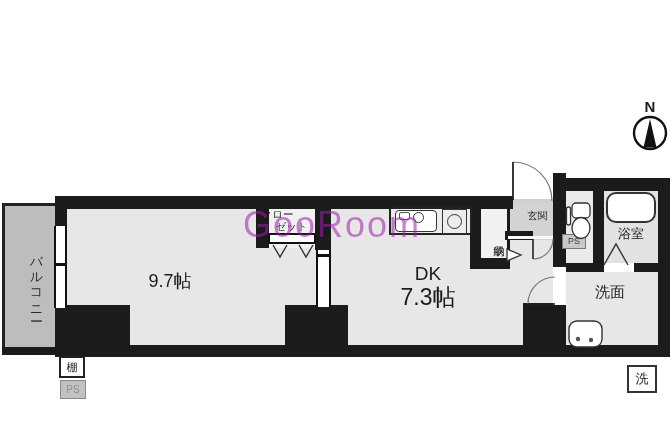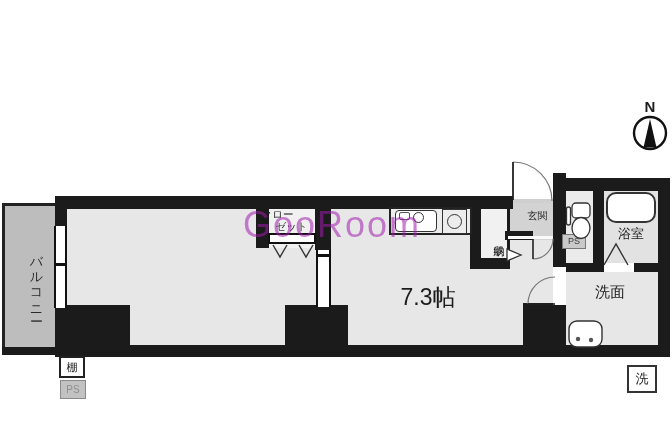--- a/index.html
+++ b/index.html
@@ -126,24 +126,26 @@
     </g>
 
     <g>
       <circle cx="650" cy="133" r="16" fill="#ffffff" stroke="#111" stroke-width="2.4"></circle>
       <polygon points="650,119 656.5,147.5 643.5,147.5" fill="#111"></polygon>
     </g>
   </svg>
 
   <div class="lbl vert" style="left:17px;top:232px;width:26px;height:100px;font-size:13px;letter-spacing:2px;color:#2a2a2a;z-index:40;">バルコニー</div>
 
+  <div class="lbl" style="left:110px;top:271px;width:120px;height:22px;font-size:18px;z-index:40;">9.7帖</div>
 
   <div class="lbl" style="left:253px;top:209px;width:49px;height:12px;font-size:10.5px;z-index:40;">クロー</div>
   <div class="lbl" style="left:267px;top:221px;width:49px;height:12px;font-size:10.5px;z-index:40;">ゼット</div>
 
+  <div class="lbl" style="left:368px;top:263px;width:120px;height:22px;font-size:19px;z-index:40;">DK</div>
   <div class="lbl" style="left:368px;top:285px;width:120px;height:22px;font-size:23px;z-index:40;">7.3帖</div>
 
   <div class="lbl vert" style="left:483px;top:214px;width:22px;height:46px;font-size:11px;letter-spacing:1px;z-index:40;">収納</div>
 
   <div class="lbl" style="left:508px;top:210px;width:59px;height:16px;font-size:10px;z-index:40;font-family:Liberation Serif, serif;">玄関</div>
 
   <div class="lbl" style="left:604px;top:227px;width:54px;height:16px;font-size:13px;z-index:40;">浴室</div>
 
   <div class="lbl" style="left:578px;top:284px;width:64px;height:18px;font-size:15px;z-index:40;">洗面</div>
 

